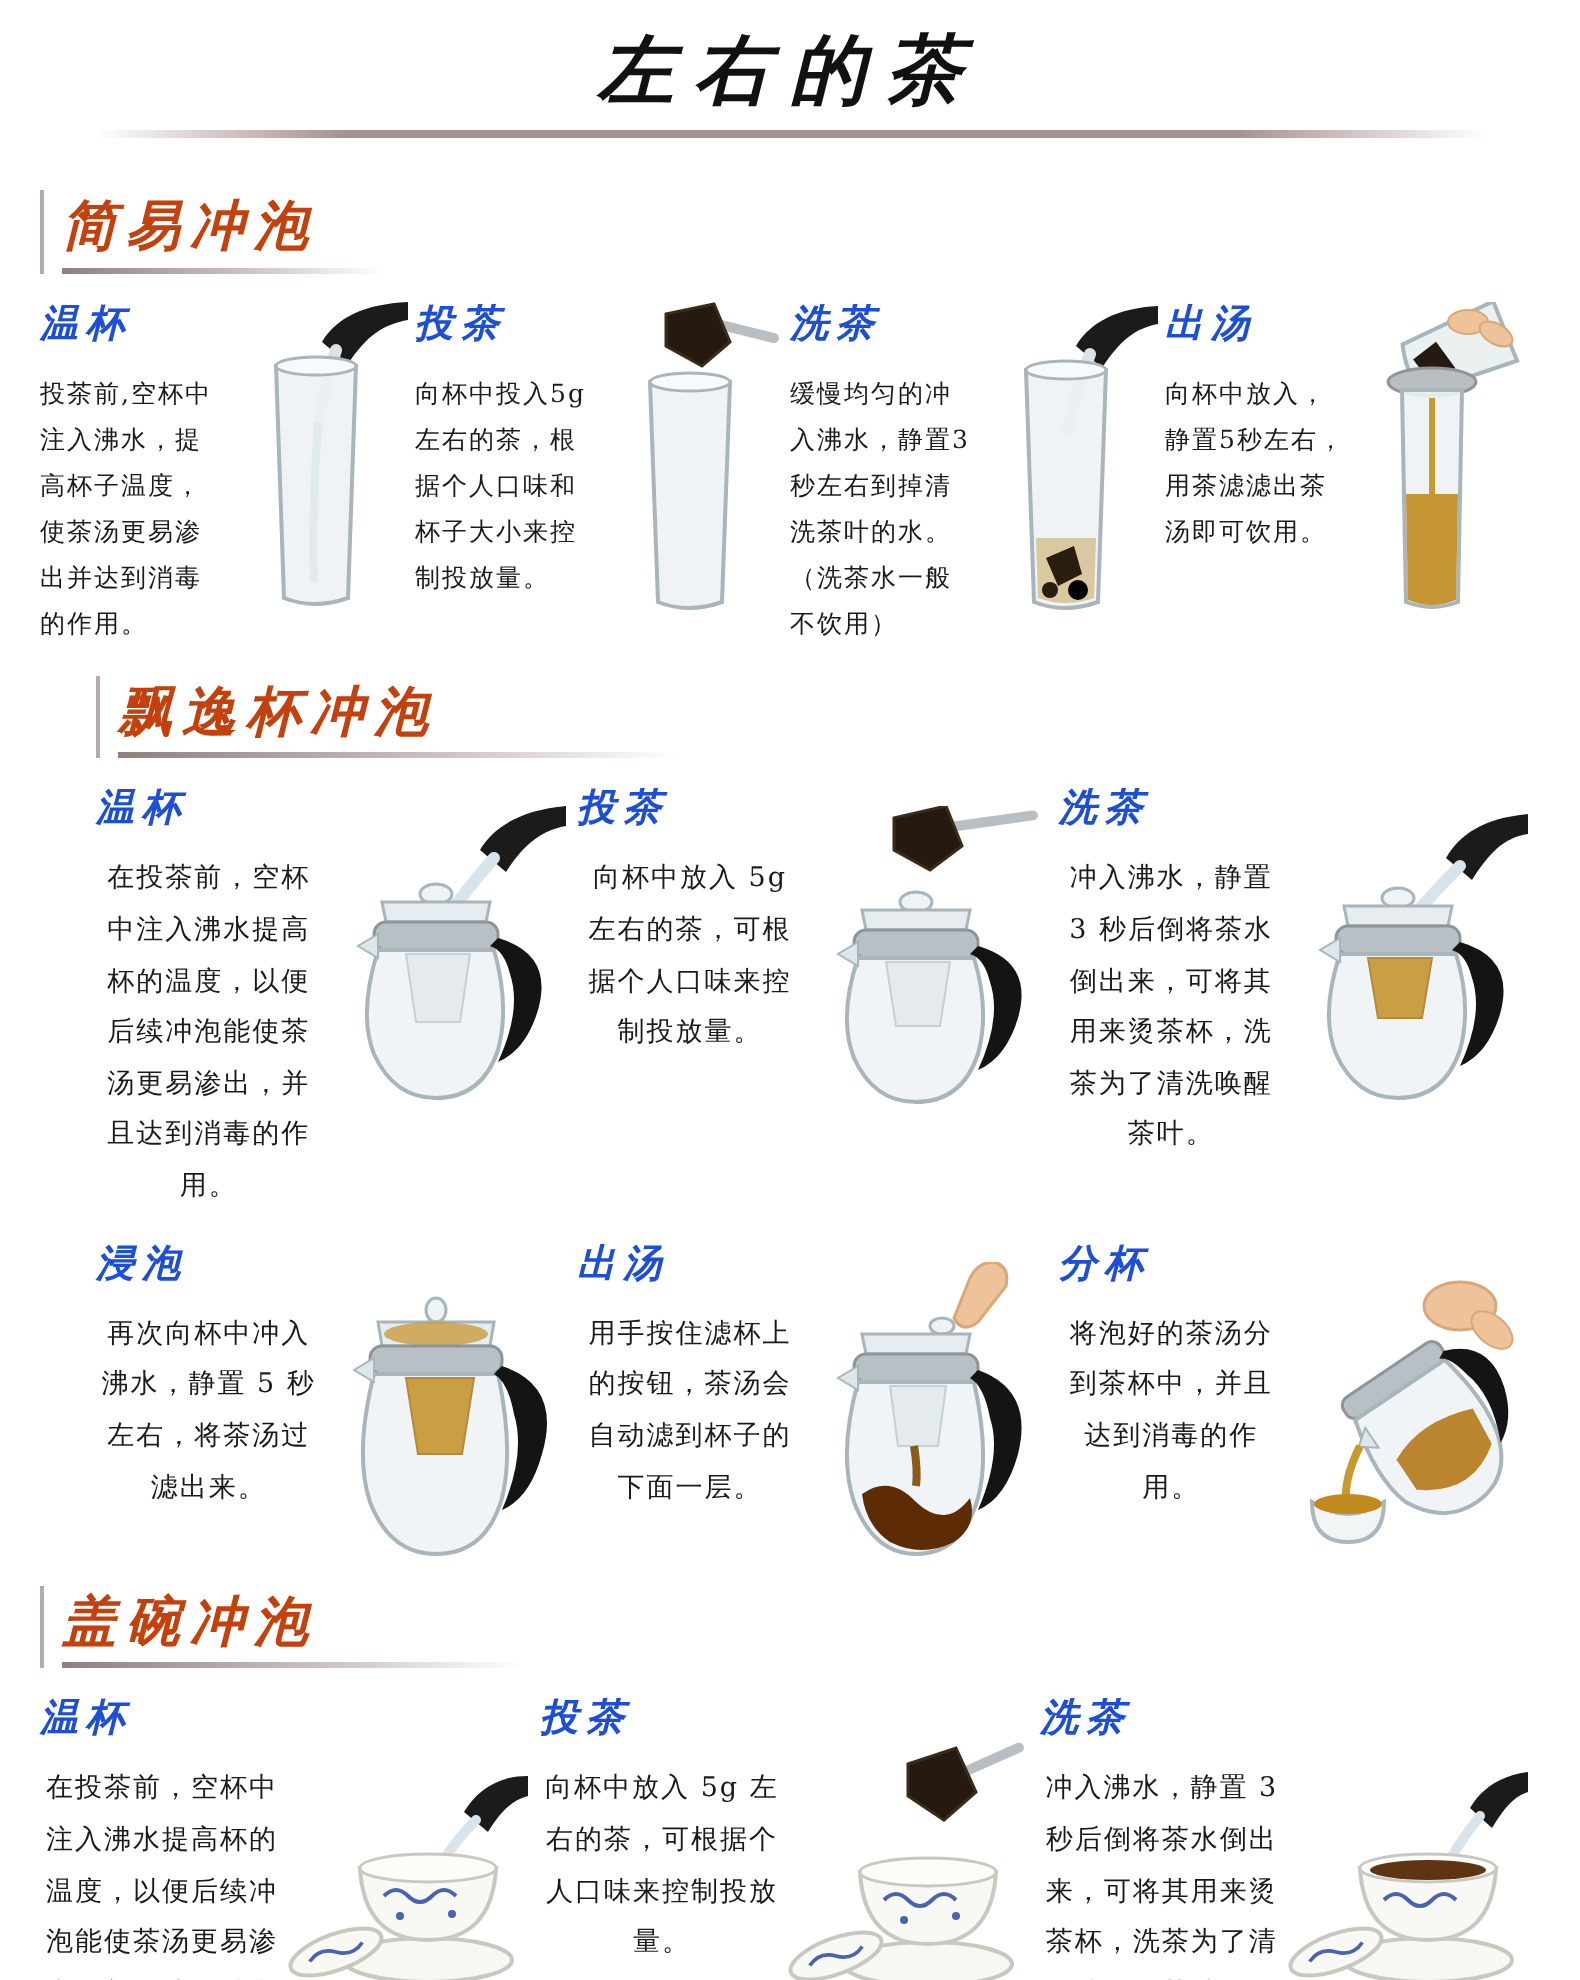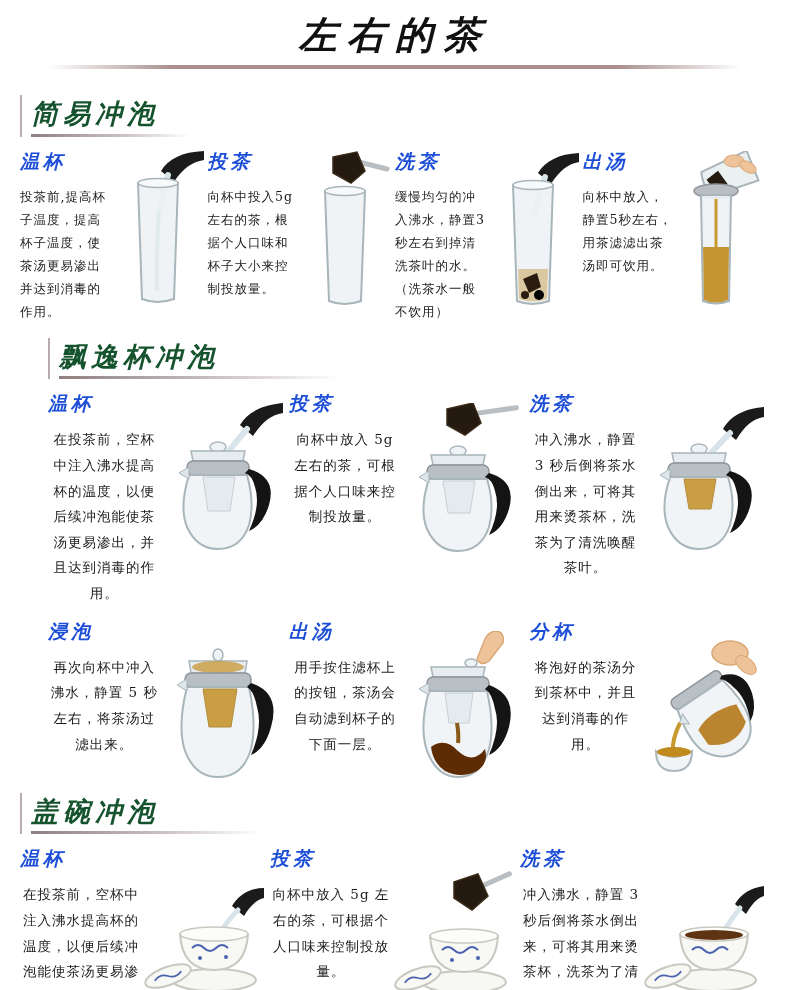--- a/index.html
+++ b/index.html
@@ -16,21 +16,21 @@
     height:4px; margin:4px 48px 0;
     background:linear-gradient(to right, rgba(168,143,143,0), #a98f8f 18%, #a98f8f 82%, rgba(168,143,143,0));
   }
   .section { padding:0 20px; }
   .sec1 { margin-top:26px; }
   .sec2 { margin-top:14px;padding-left:48px; }
   .sec3 { margin-top:10px; }
   .section-head { display:inline-block; border-left:2px solid #b7abab; padding:2px 0 0 9px; }
   .section-heading {
     font-size:27px; font-weight:bold; font-style:italic; letter-spacing:5px;
-    margin:0; color:#14532d; line-height:1.25;
+    margin:0; color:#c2410c; line-height:1.25;
   }
   .heading-underline {
     height:3px; margin-top:3px;
     background:linear-gradient(to right, #8f8080, #cfc5c5 60%, rgba(207,197,197,0));
   }
   .u1 { width:160px; } .u2 { width:280px; } .u3 { width:230px; }
   .steps-row { display:flex; margin-top:6px; }
   .step { display:flex; align-items:flex-start; }
   .s1 .step { width:25%; padding-right:4px; }
   .s23 .step { width:33.33%; padding-right:6px; }
@@ -55,21 +55,21 @@
 <div class="section sec1">
   <div class="section-head">
     <h2 class="section-heading">简易冲泡</h2>
     <div class="heading-underline u1"></div>
   </div>
   <div class="steps-row s1">
 
     <div class="step">
       <div class="step-text-col">
         <h3 class="step-title">温杯</h3>
-        <p class="step-desc">投茶前,提高杯子温度，提高杯子温度，使茶汤更易渗出并达到消毒的作用。</p>
+        <p class="step-desc">投茶前,空杯中注入沸水，提高杯子温度，使茶汤更易渗出并达到消毒的作用。</p>
       </div>
       <div class="step-photo">
         <svg viewBox="0 0 92 158">
           <path d="M92 0 C70 1 56 8 49 20 L62 31 C71 17 80 11 92 9 Z" fill="#1b1b1b"></path>
           <path d="M56 24 Q50 42 47 64" stroke="#d8e4ea" stroke-width="6" fill="none" stroke-linecap="round"></path>
           <path d="M26 32 L66 32 L62 148 Q45 154 30 148 Z" fill="#edf2f4" fill-opacity="0.9" stroke="#a8b5bb" stroke-width="2"></path>
           <ellipse cx="46" cy="32" rx="20" ry="4.5" fill="#f7fafb" stroke="#a8b5bb" stroke-width="1.5"></ellipse>
           <path d="M47 60 Q44 100 45 140" stroke="#dde8ec" stroke-width="4" fill="none" opacity="0.8"></path>
         </svg>
       </div>

